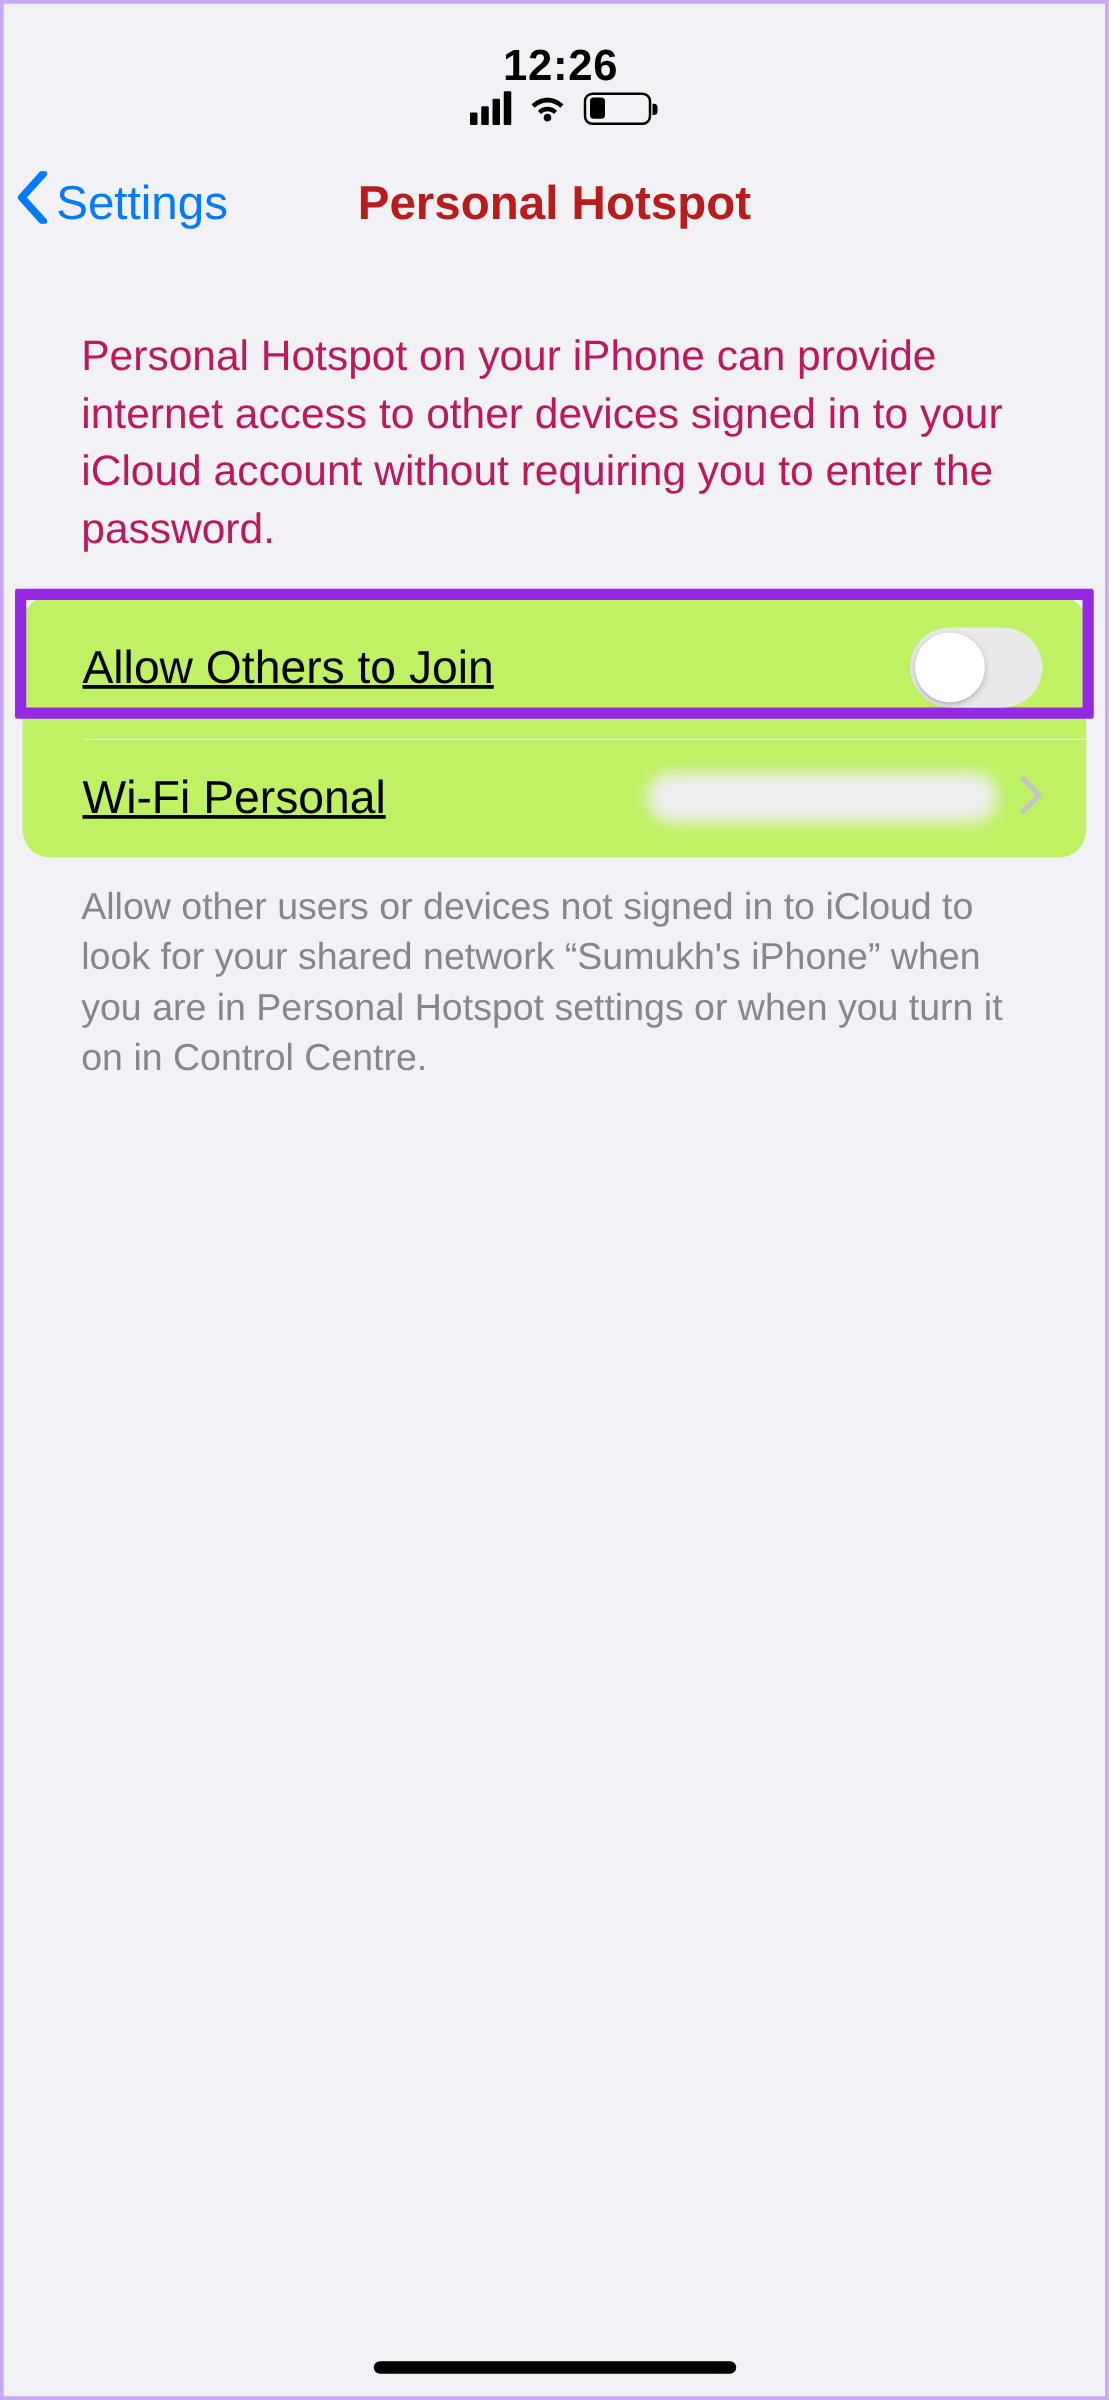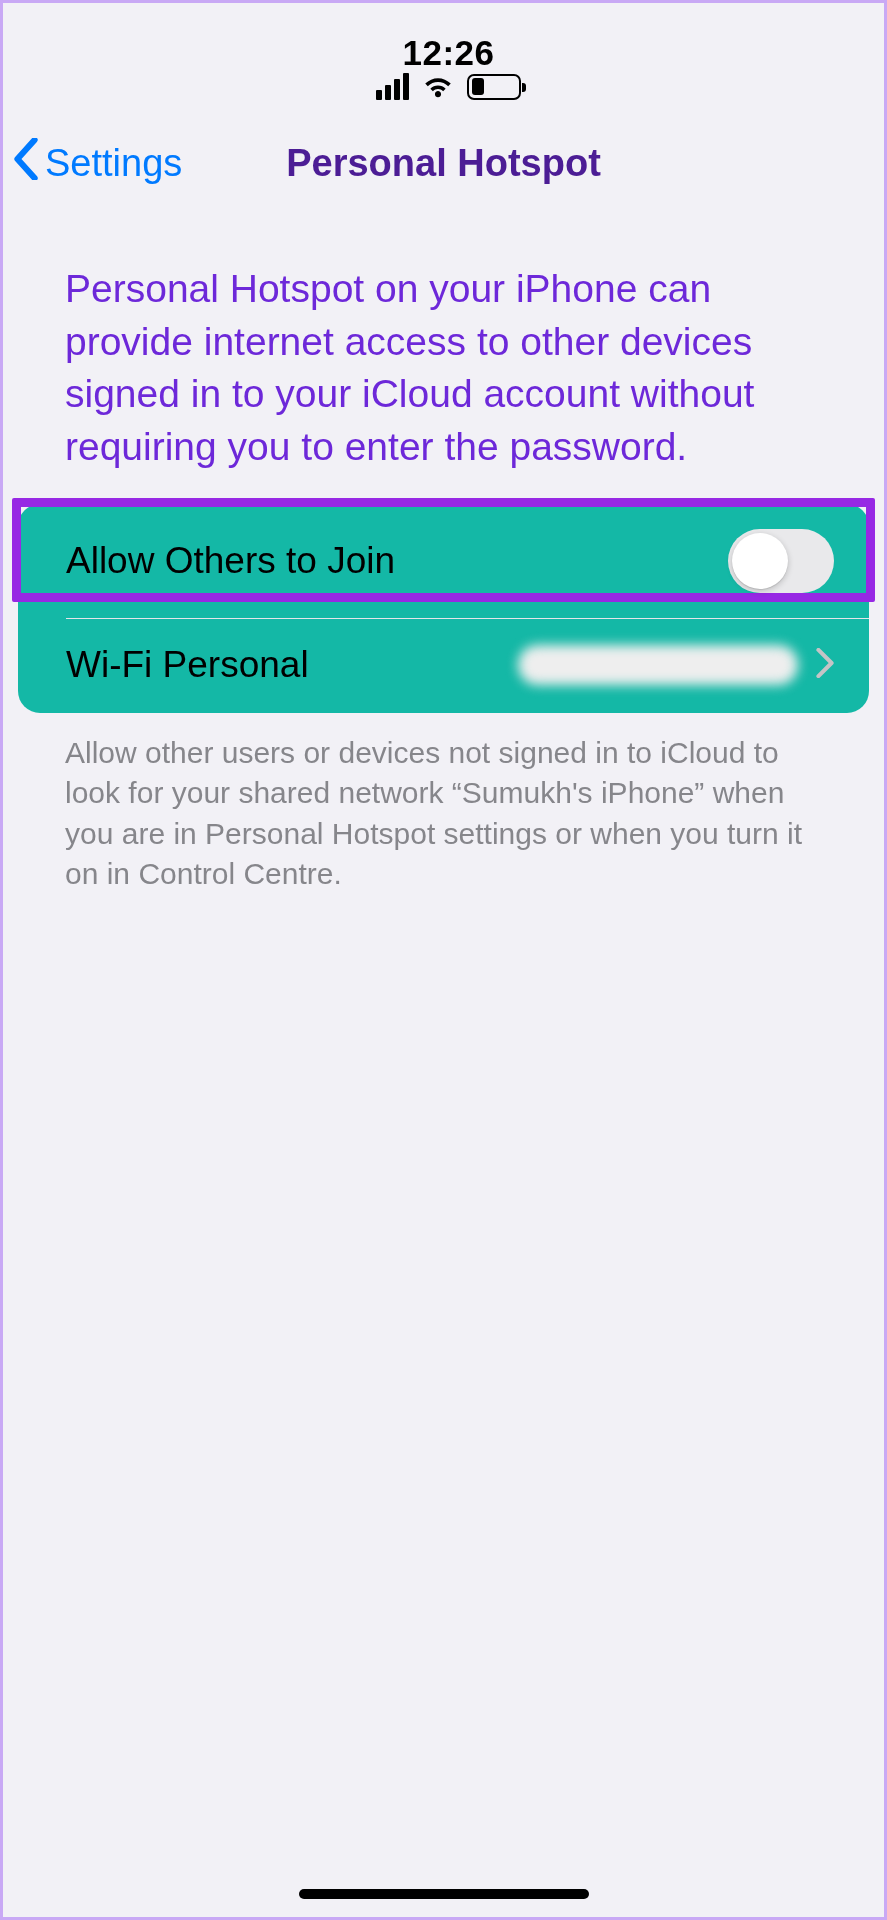--- a/index.html
+++ b/index.html
@@ -93,45 +93,46 @@
     }
     .back-chevron {
       color: #007aff;
     }
     .nav-title {
       position: absolute;
       left: 50%;
       transform: translateX(-50%);
       font-size: 38px;
       font-weight: 600;
-      color: #4c1d95;
+      color: #b91c1c;
       white-space: nowrap;
     }
     .content {
       padding: 60px 0 0 0;
     }
     .description {
       padding: 0 62px 30px 62px;
-      font-size: 39px;
+      font-size: 34px;
       line-height: 1.35;
-      color: #6d28d9;
+      color: #be185d;
       font-weight: 400;
     }
     .description-below {
       padding: 20px 62px 0 62px;
       font-size: 30px;
       line-height: 1.35;
       color: #86868b;
       font-weight: 400;
     }
     .list-group {
-      background: #14b8a6;
+      background: #bef264;
       border-radius: 22px;
       margin: 0 15px;
       overflow: visible;
+      text-decoration: underline;
     }
     .list-row {
       display: flex;
       align-items: center;
       justify-content: space-between;
       padding: 25px 35px 25px 48px;
       min-height: 95px;
       position: relative;
     }
     .list-row + .list-row::before {

